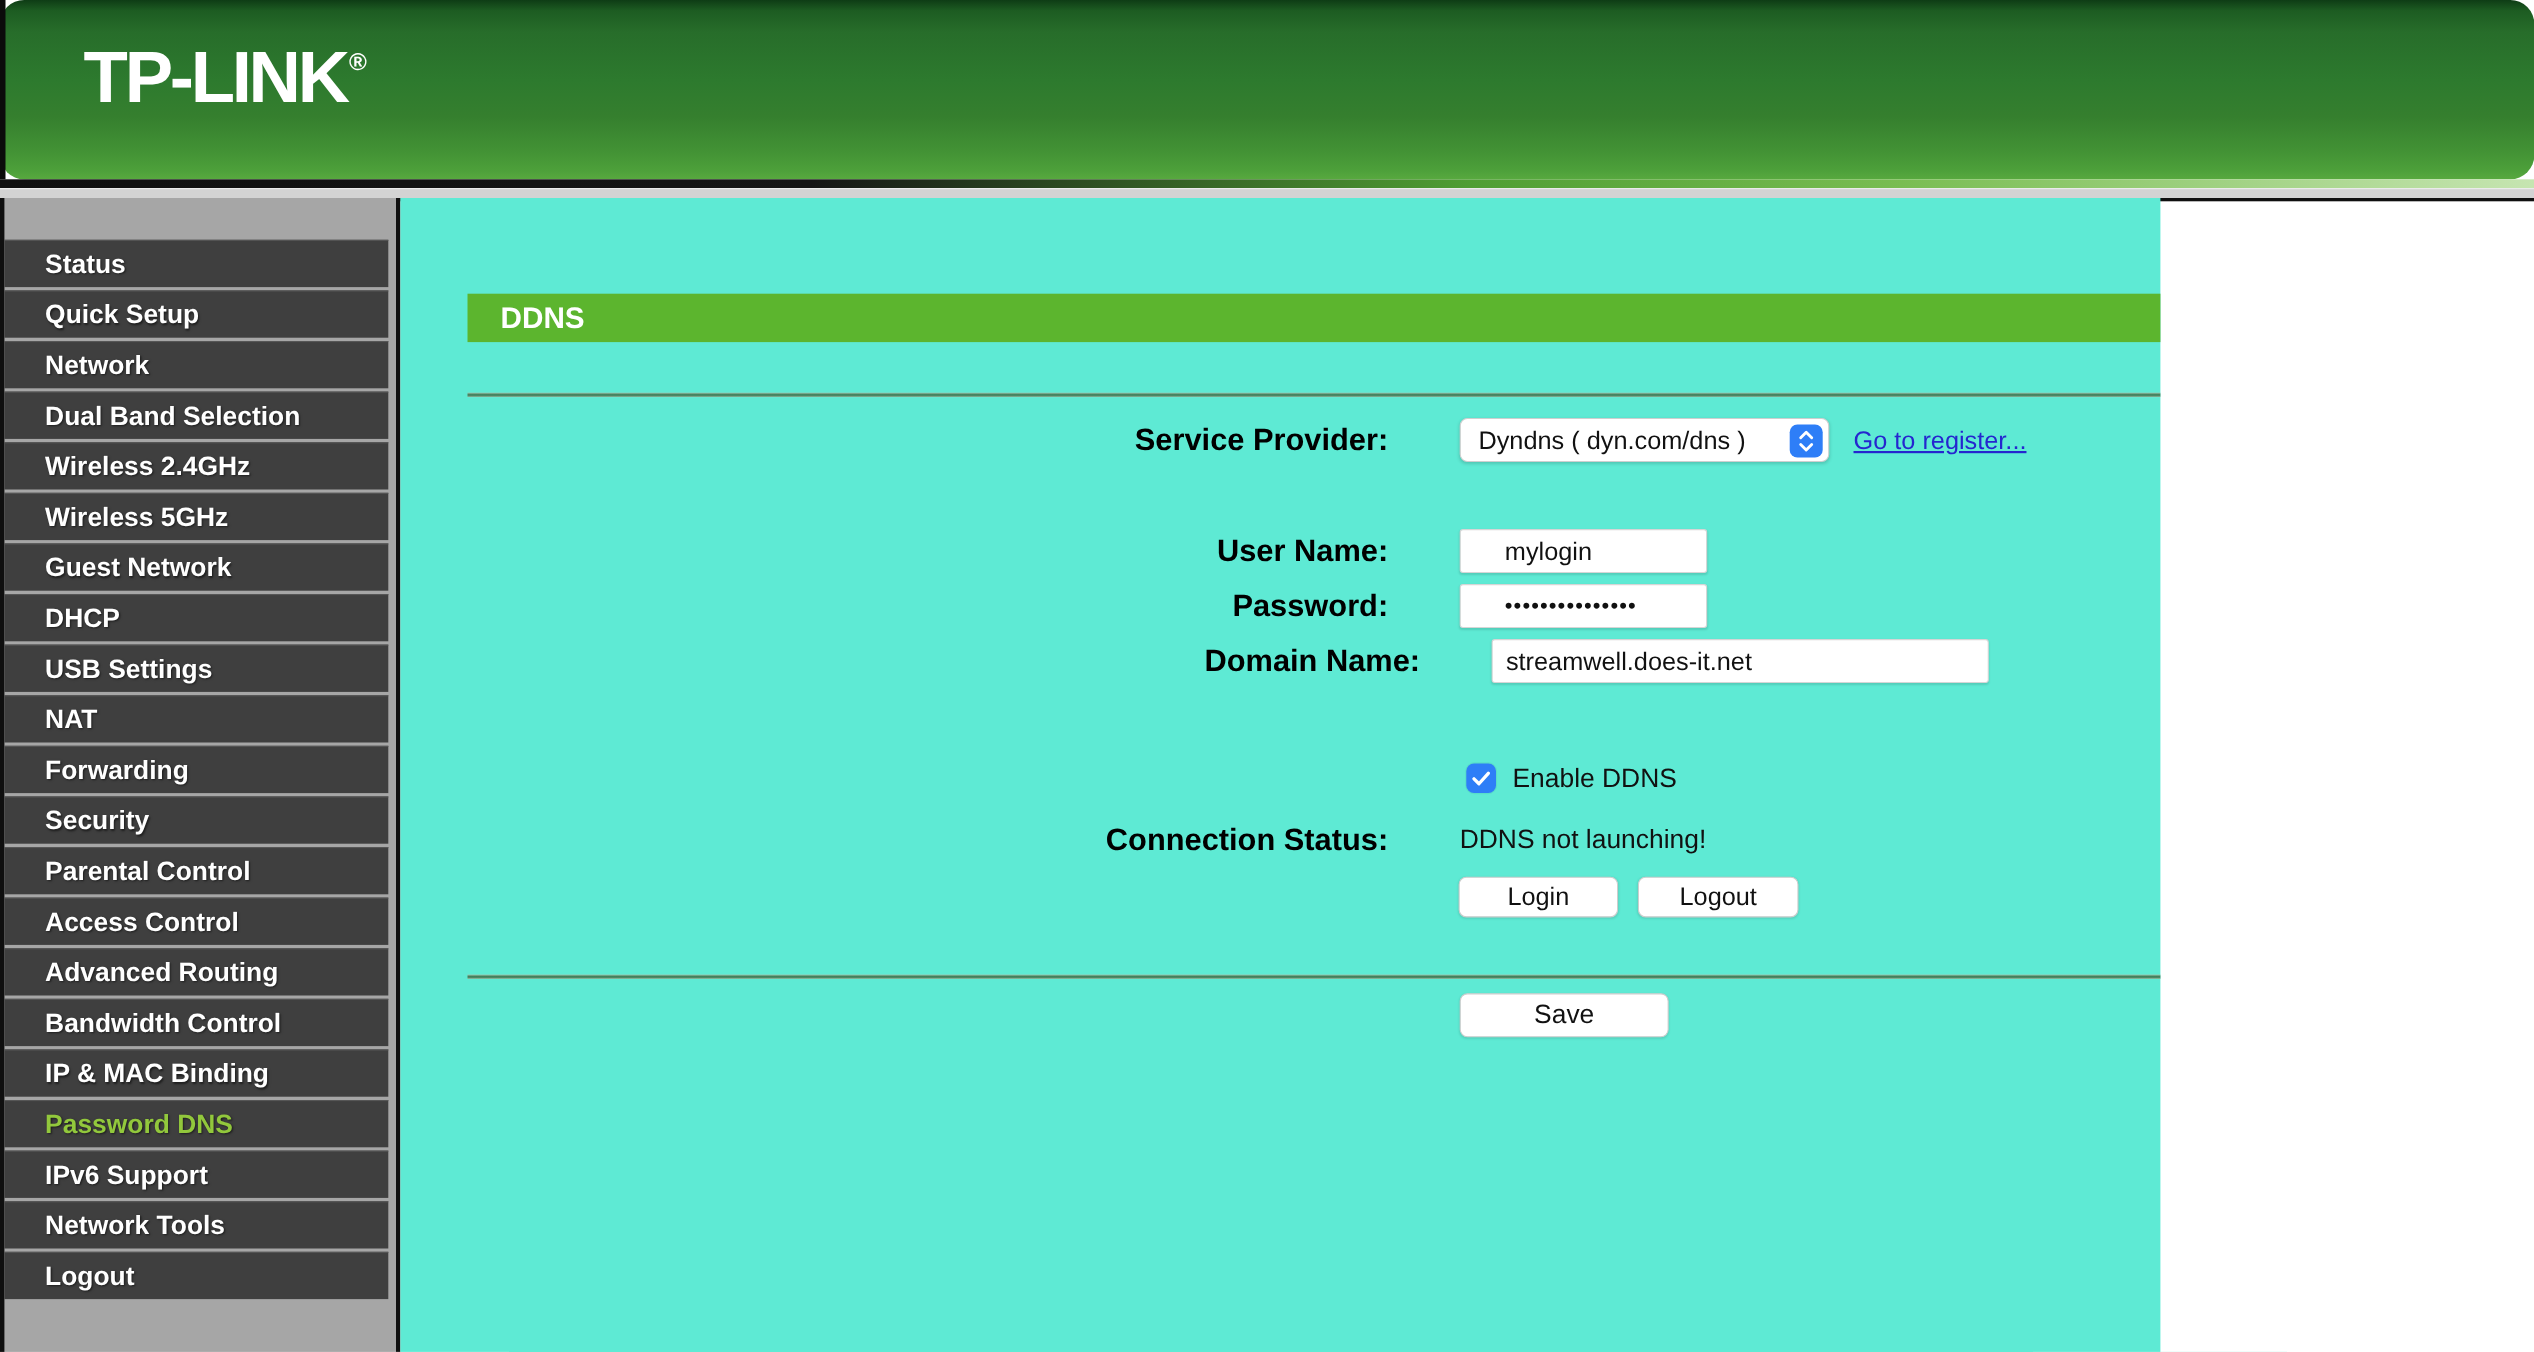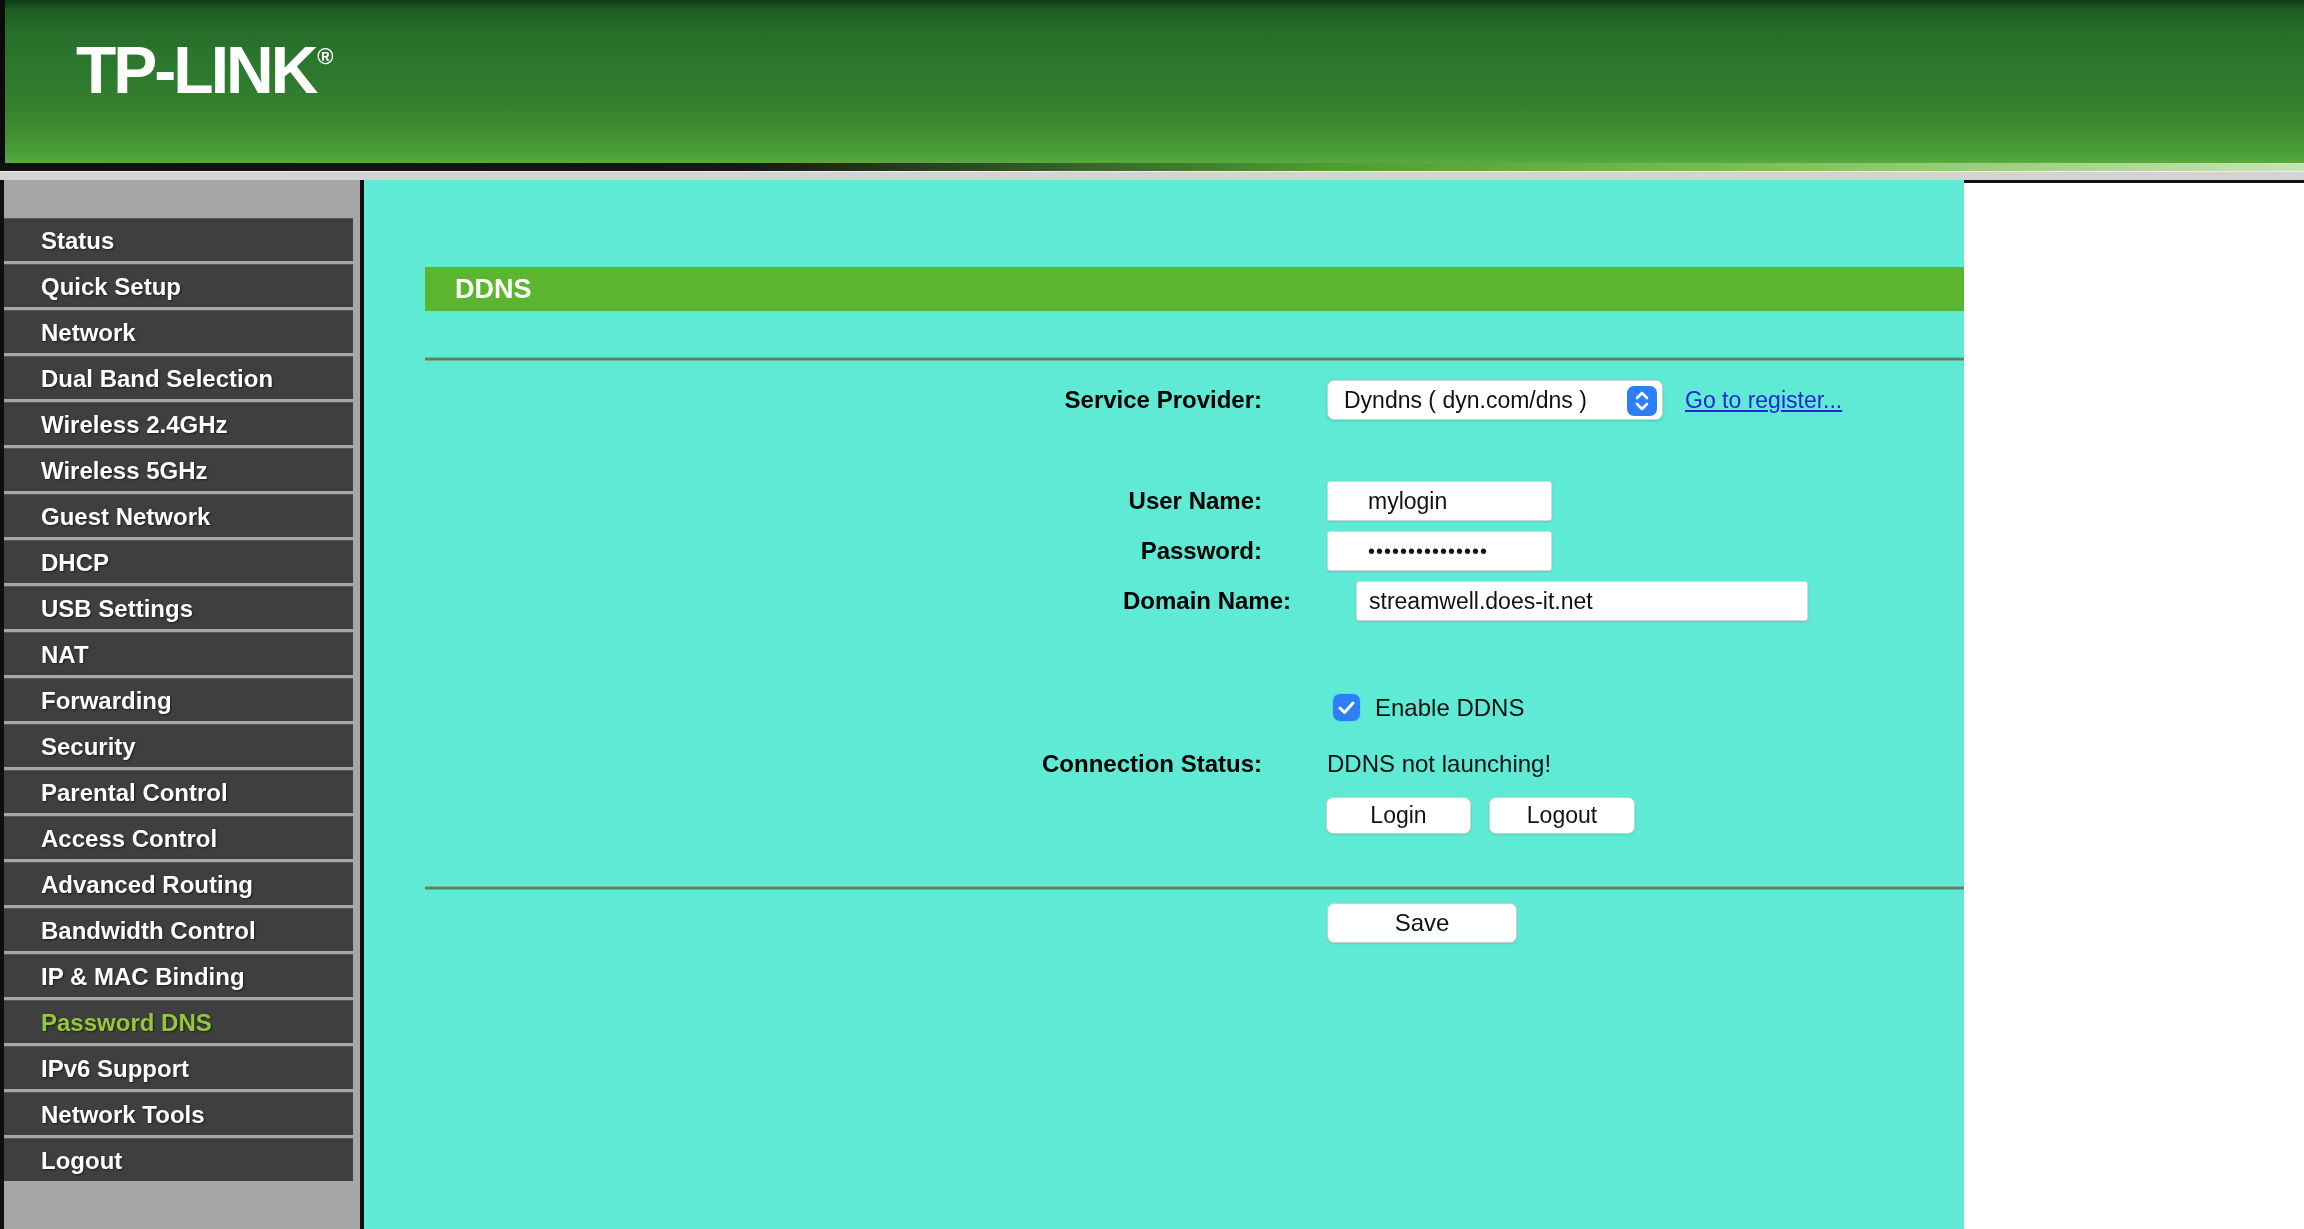--- a/index.html
+++ b/index.html
@@ -14,20 +14,21 @@
     width:2304px;height:1229px;overflow:hidden;background:#ffffff;
     font-family:"Liberation Sans","DejaVu Sans",sans-serif;
     -webkit-font-smoothing:antialiased;
   }
   #app{position:relative;width:2304px;height:1229px;}
 
   
   .banner{
     position:absolute;left:0;top:0;width:2304px;height:163px;
     background:linear-gradient(180deg,#0e3c15 0%,#1d5c22 6%,#276d2a 18%,#2d7a2e 45%,#357f2e 65%,#439335 85%,#4da03a 95%,#58a93f 100%);
+    border-radius:22px;
   }
   .banner-left-edge{position:absolute;left:0;top:0;width:5px;height:163px;background:#0b0b0b;}
   .logo{
     position:absolute;left:76px;top:32px;color:#ffffff;
     font-size:66px;font-weight:800;letter-spacing:-3px;white-space:nowrap;
   }
   .logo sup{font-size:22px;letter-spacing:0;position:relative;top:-6px;left:2px;}
   .banner-accent{
     position:absolute;left:0;top:163px;width:2304px;height:8px;
     background:linear-gradient(90deg,#101010 0%,#161616 32%,#4f9e33 58%,#79bd52 75%,#c6e5b1 100%);
@@ -60,21 +61,21 @@
   .sep{
     position:absolute;left:61px;right:0;height:4px;
     background:linear-gradient(180deg,#9cc2ab 0%,#3e7d5a 45%,#57906f 80%,#bcd6c6 100%);
   }
   .sep-1{top:177px;}
   .sep-2{top:706px;}
 
   .row{position:absolute;left:0;right:0;}
   .row-label{
     position:absolute;left:198px;width:700px;text-align:right;
-    font-size:24px;font-weight:bold;color:#000000;
+    font-size:28px;font-weight:bold;color:#000000;
   }
 
   
   .select{
     position:absolute;left:963px;top:0;width:336px;height:40px;
     background:#ffffff;border:1px solid #cfcfcf;border-radius:7px;
     box-shadow:0 1px 3px rgba(0,0,0,0.15);cursor:pointer;
   }
   .select-value{position:absolute;left:16px;top:0;line-height:38px;font-size:23px;color:#111111;white-space:nowrap;}
   .select-stepper{

